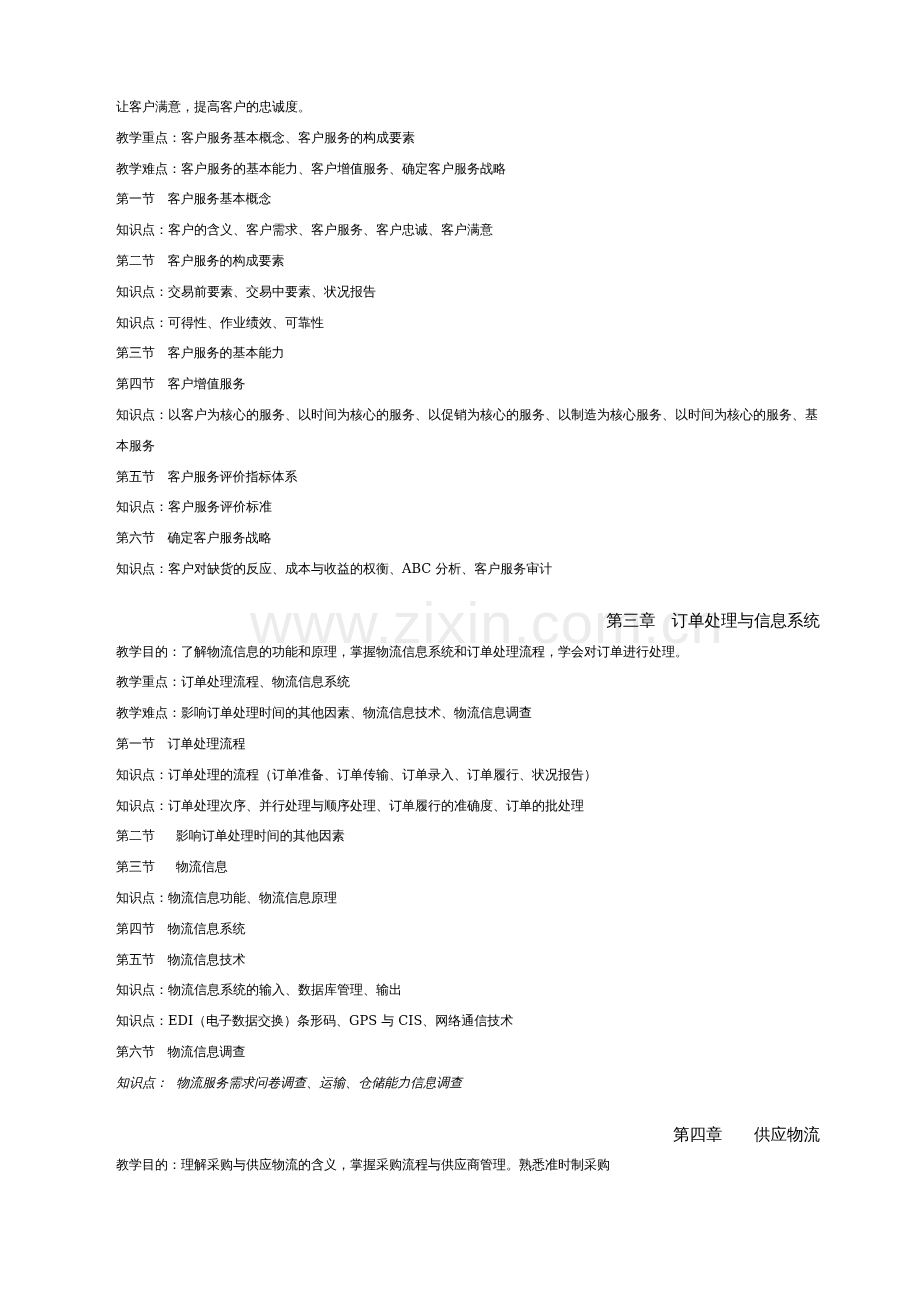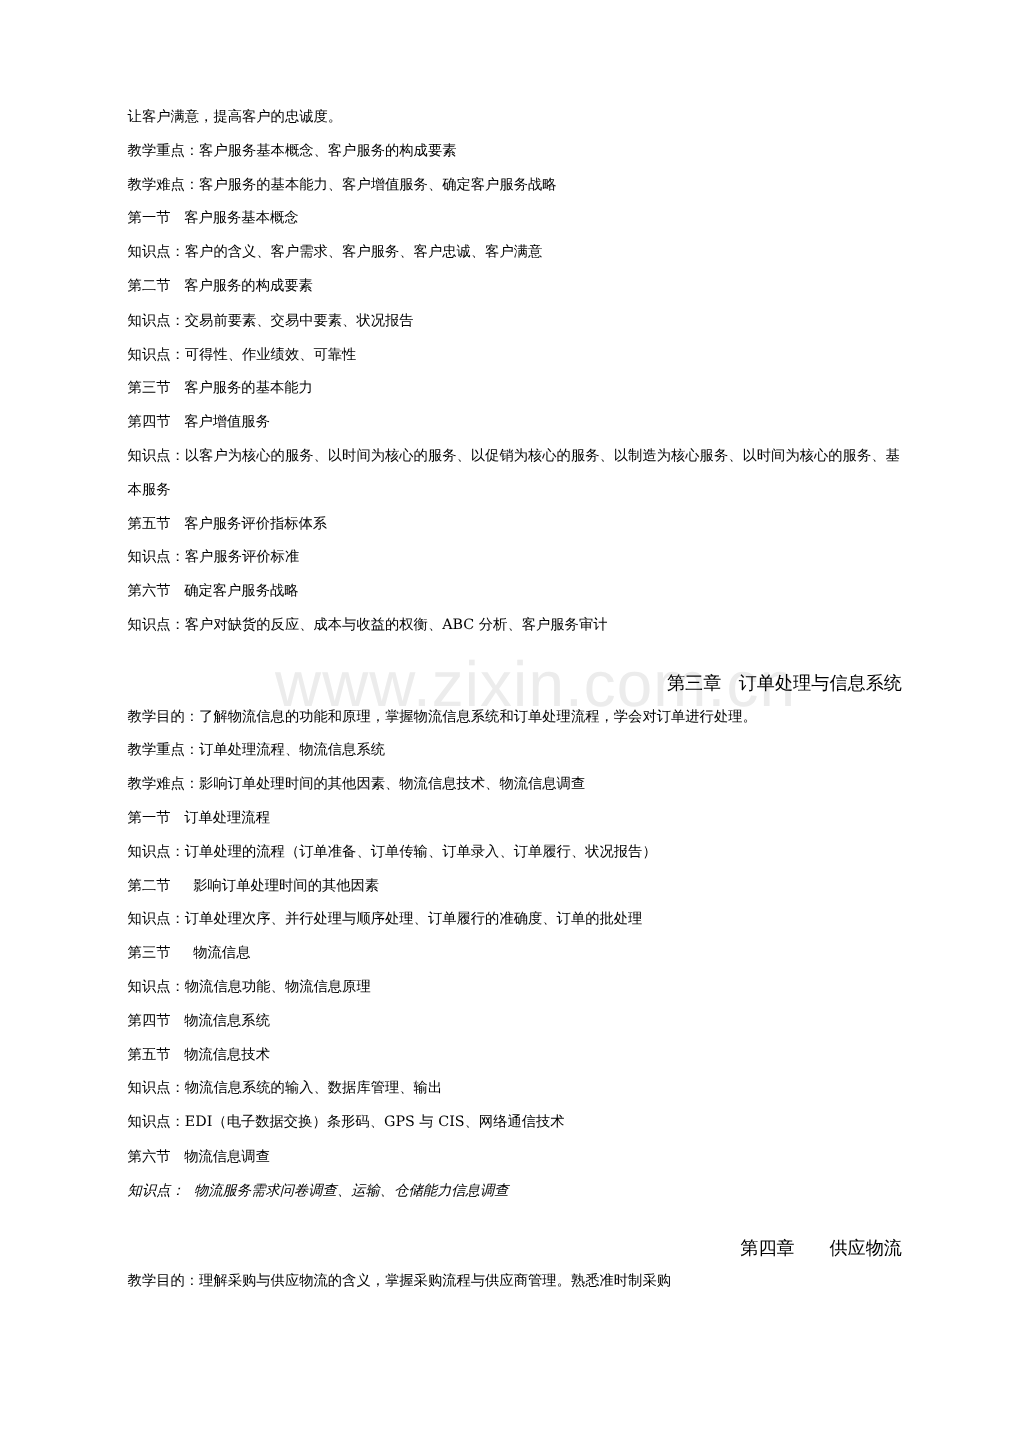--- a/index.html
+++ b/index.html
@@ -99,22 +99,22 @@
     <div class="line">知识点：客户对缺货的反应、成本与收益的权衡、ABC 分析、客户服务审计</div>
 
     <div class="chapter">第三章   订单处理与信息系统</div>
     <div class="line wrap">教学目的：了解物流信息的功能和原理，掌握物流信息系统和订单处理流程，学会对订单进行处理。</div>
     <div class="line">教学重点：订单处理流程、物流信息系统</div>
     <div class="line">教学难点：影响订单处理时间的其他因素、物流信息技术、物流信息调查</div>
 
     <div class="line"><span class="sec-num">第一节</span><span class="sec-num">   </span><span>订单处理流程</span></div>
     <div class="line">知识点：订单处理的流程（订单准备、订单传输、订单录入、订单履行、状况报告）</div>
 
+    <div class="line">知识点：订单处理次序、并行处理与顺序处理、订单履行的准确度、订单的批处理</div>
     <div class="line"><span class="sec-num">第二节</span><span class="sec-num">     </span><span>影响订单处理时间的其他因素</span></div>
-    <div class="line">知识点：订单处理次序、并行处理与顺序处理、订单履行的准确度、订单的批处理</div>
 
     <div class="line"><span class="sec-num">第三节</span><span class="sec-num">     </span><span>物流信息</span></div>
     <div class="line">知识点：物流信息功能、物流信息原理</div>
 
     <div class="line"><span class="sec-num">第四节</span><span class="sec-num">   </span><span>物流信息系统</span></div>
     <div class="line"><span class="sec-num">第五节</span><span class="sec-num">   </span><span>物流信息技术</span></div>
 
     <div class="line">知识点：物流信息系统的输入、数据库管理、输出</div>
     <div class="line">知识点：EDI（电子数据交换）条形码、GPS 与 CIS、网络通信技术</div>
 

